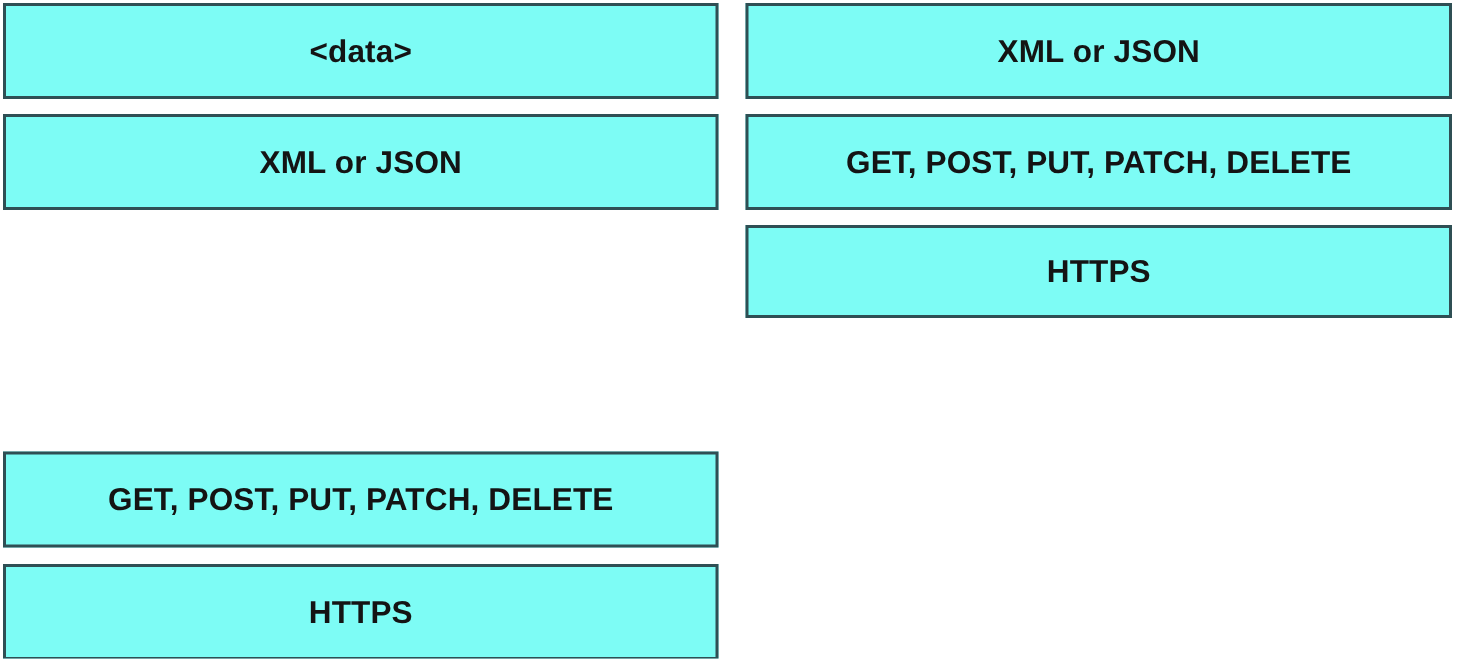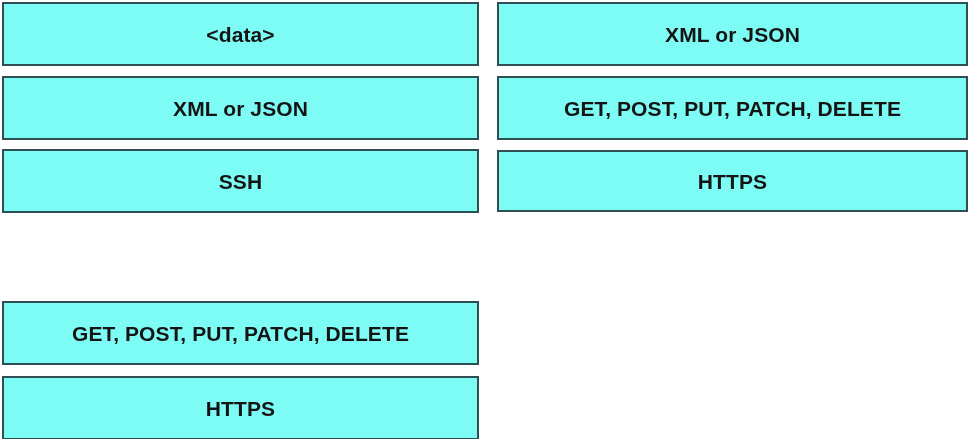--- a/index.html
+++ b/index.html
@@ -59,23 +59,20 @@
 <div id="diagram">
 
   <div class="layer-box col-left l1">
     <span class="layer-label">&lt;data&gt;</span>
   </div>
 
   <div class="layer-box col-left l2">
     <span class="layer-label">XML or JSON</span>
   </div>
 
-  <div class="layer-box col-left l3">
-    <span class="layer-label">SSH</span>
-  </div>
 
 
   <div class="layer-box col-left l5">
     <span class="layer-label">GET, POST, PUT, PATCH, DELETE</span>
   </div>
 
   <div class="layer-box col-left l6">
     <span class="layer-label">HTTPS</span>
   </div>
 

